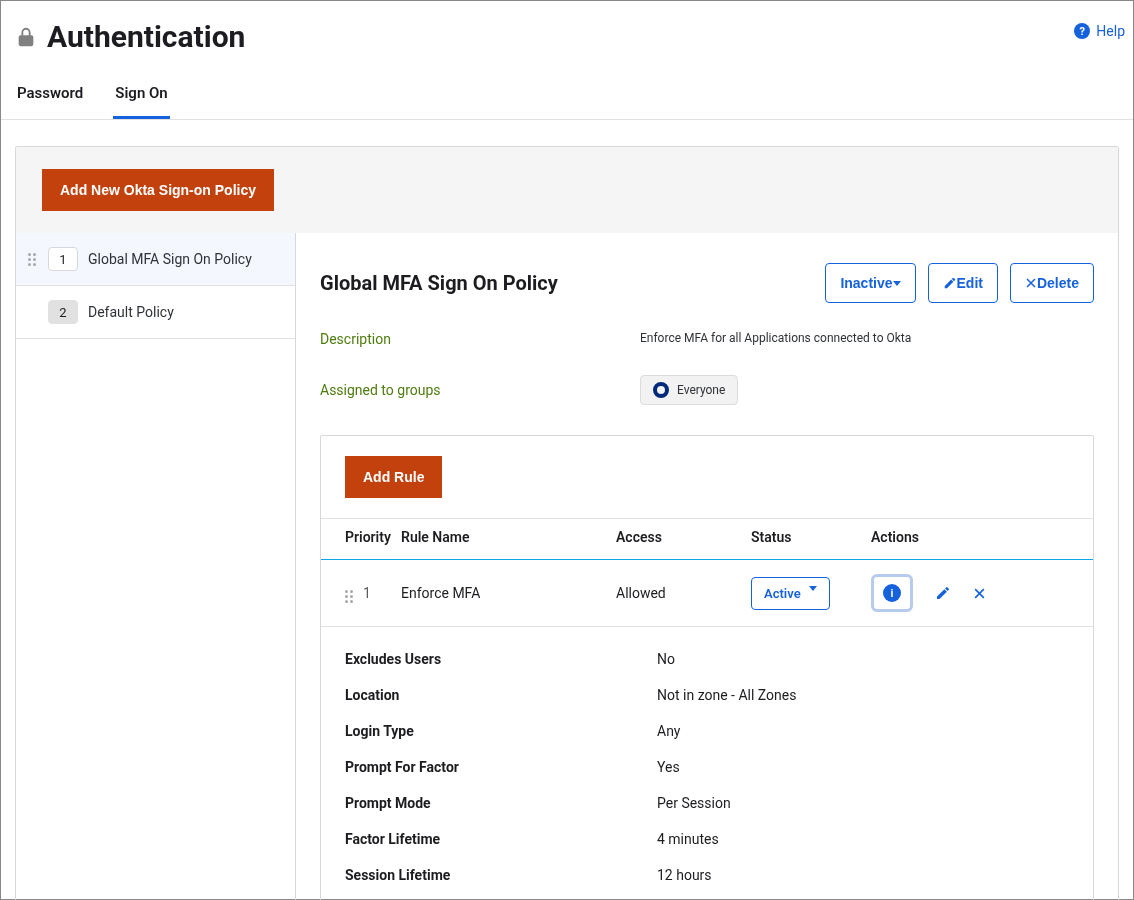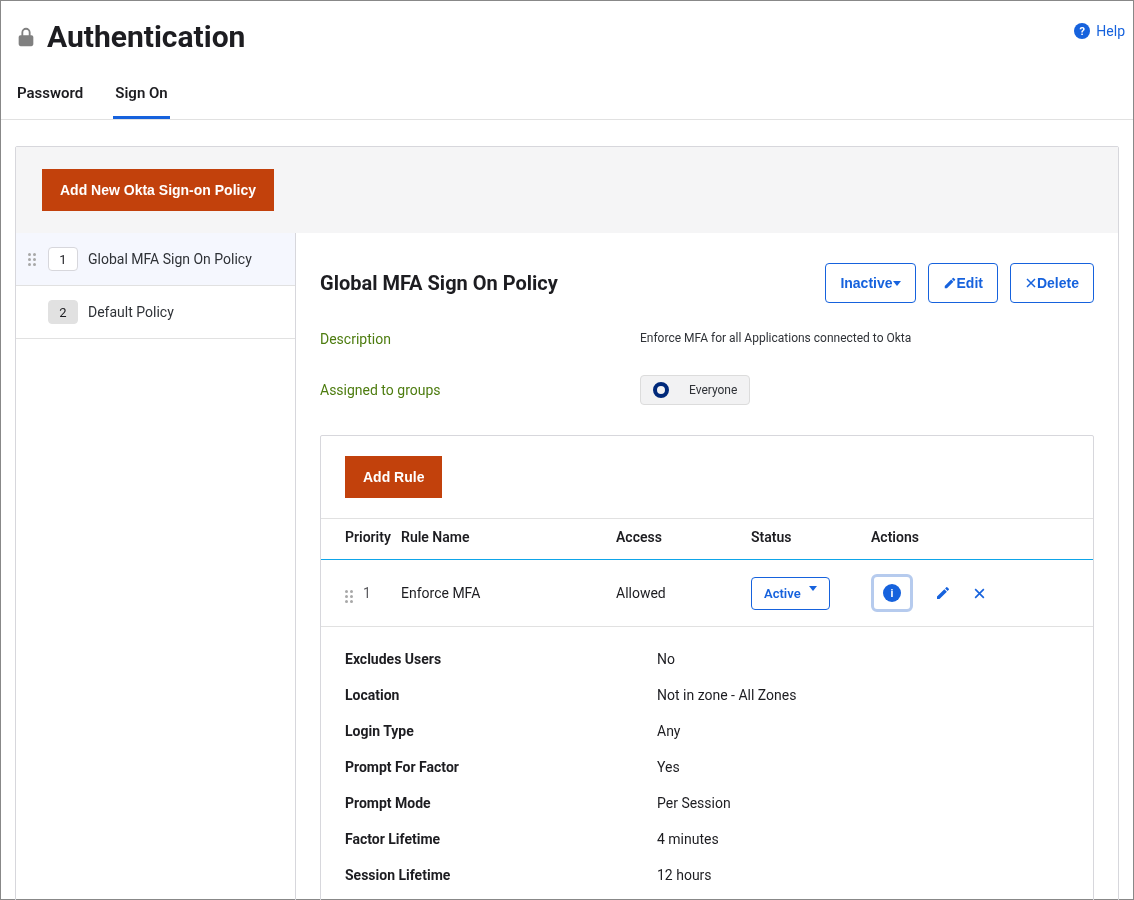--- a/index.html
+++ b/index.html
@@ -27,21 +27,21 @@
   .policy-num.gray { background:#e1e1e1; border-color:#e1e1e1; }
   .policy-label { font-size:14px; color:#2f3237; line-height:1.5; padding-top:2px; }
   .detail { flex:1; padding:30px 24px; }
   .detail-header { display:flex; align-items:center; justify-content:space-between; }
   .detail-title { font-size:20px; font-weight:700; }
   .header-actions { display:flex; gap:12px; }
   .btn-secondary { background:#fff; color:#1662dd; border:1px solid #1662dd; border-radius:4px; font-size:14px; font-weight:600; padding:11px 14px; display:flex; align-items:center; cursor:pointer; }
   .kv-row { display:flex; margin-top:28px; }
   .kv-label { width:320px; font-size:14px; color:#4d7c0f; font-weight:400; }
   .kv-value { font-size:12px; color:#2f3237; }
-  .group-chip { display:inline-flex; align-items:center; gap:20px; background:#f2f2f3; border:1px solid #dcdcdc; border-radius:4px; padding:6px 12px; }
+  .group-chip { display:inline-flex; align-items:center; gap:8px; background:#f2f2f3; border:1px solid #dcdcdc; border-radius:4px; padding:6px 12px; }
   .okta-donut { width:16px; height:16px; border:4px solid #00297a; border-radius:50%; }
   .rules-box { margin-top:30px; border:1px solid #d7d7dc; border-radius:2px; }
   .rules-toolbar { padding:20px 24px 20px 24px; }
   .rules-header-row { display:flex; align-items:center; padding:10px 0 14px 0; border-top:1px solid #e1e1e1; border-bottom:1px solid #0ea5e9; }
   .col-priority { width:80px; padding-left:24px; }
   .col-rulename { width:215px; }
   .col-access { width:135px; }
   .col-status { width:120px; }
   .col-actions { width:190px; }
   .rules-header-row .col-label { font-size:14px; font-weight:600; color:#1d1d21; }

